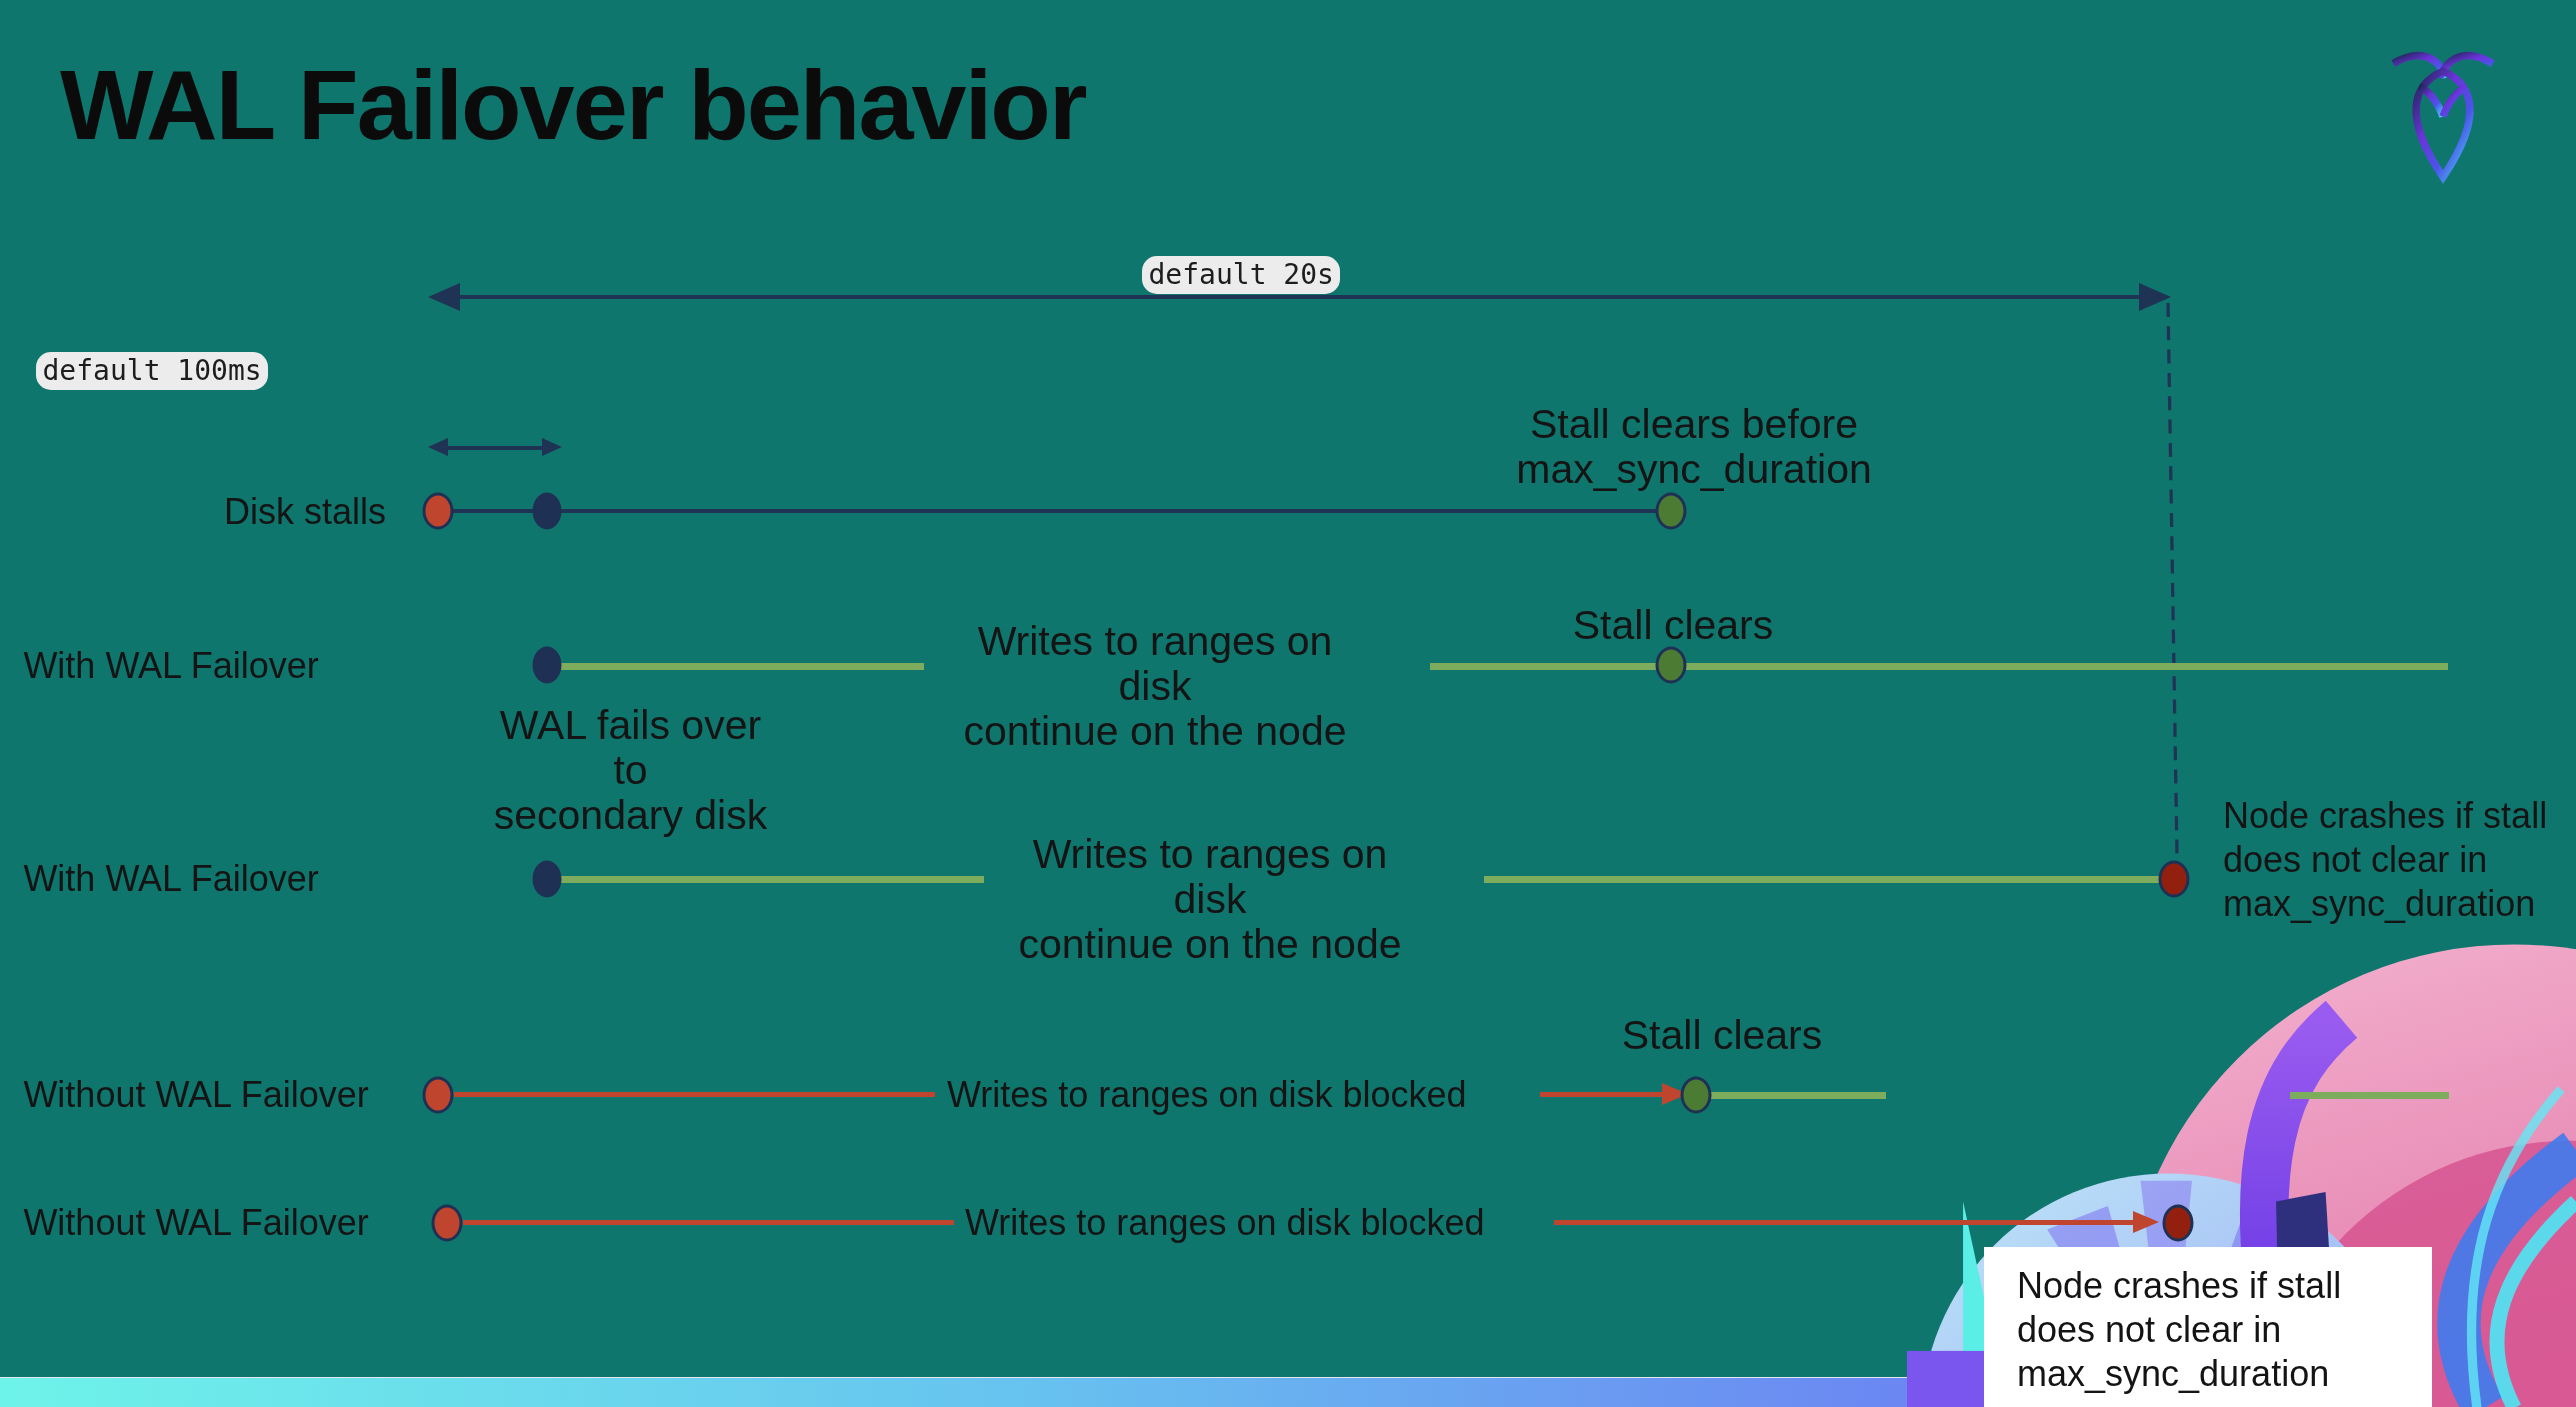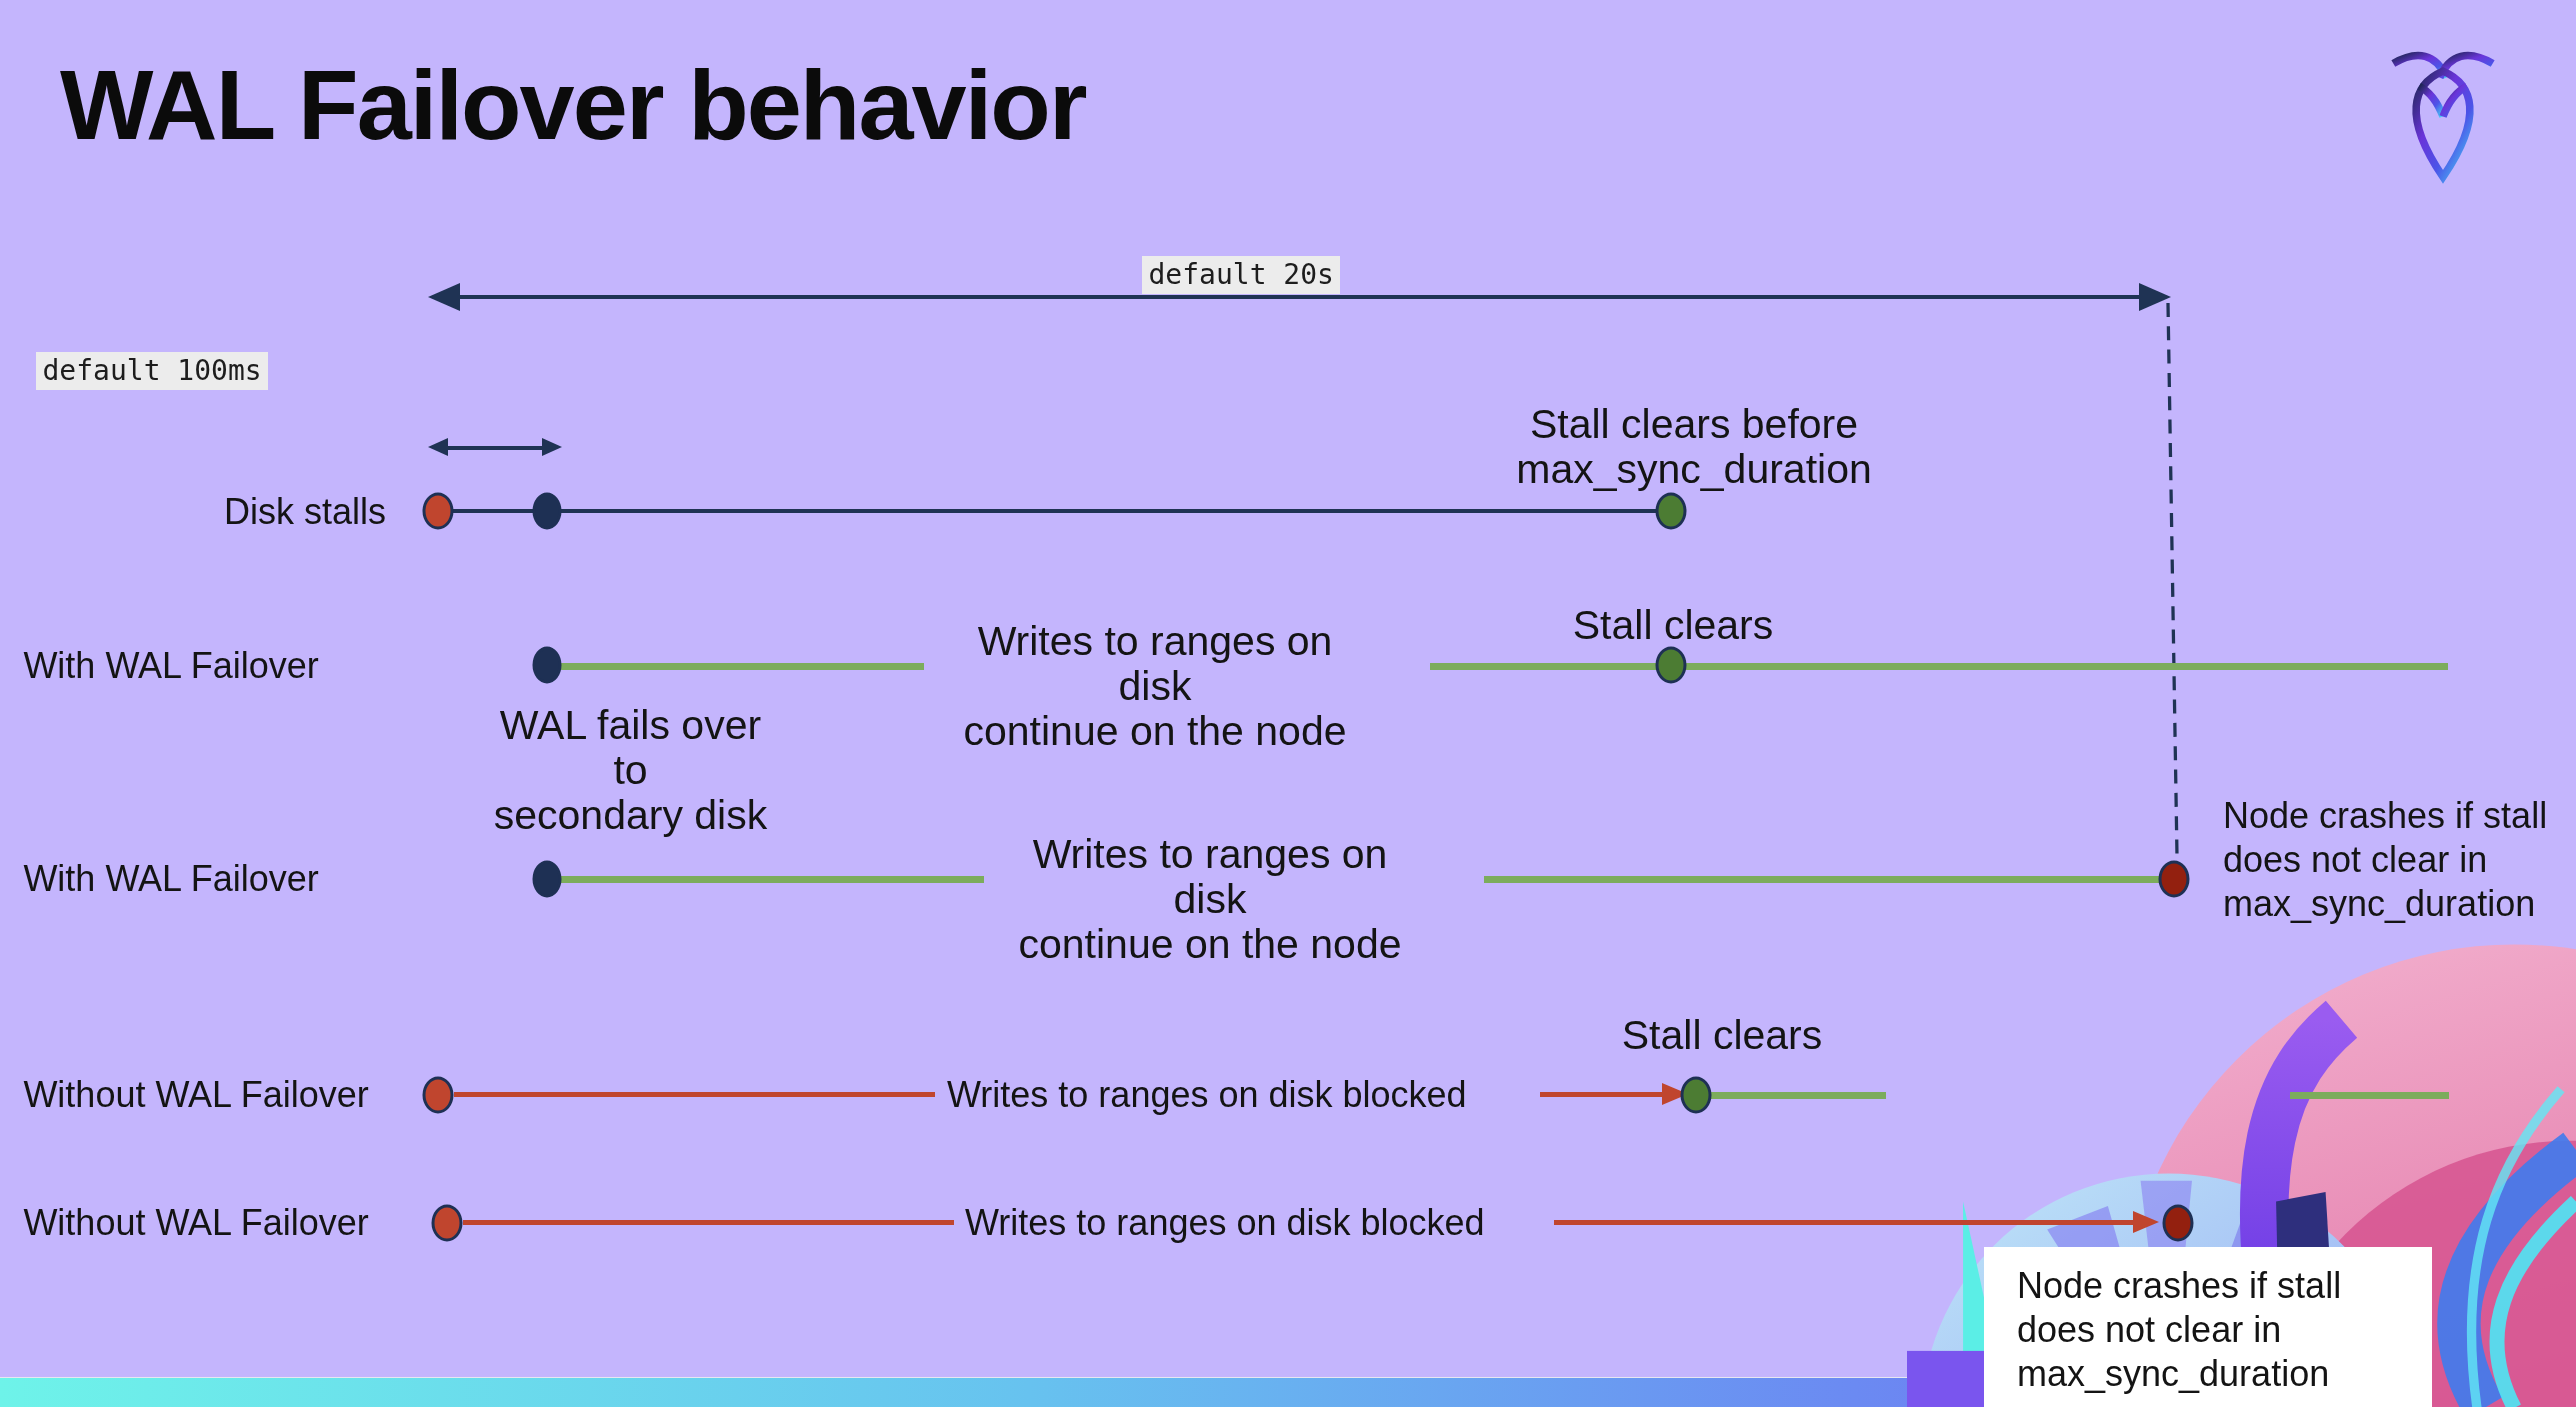--- a/index.html
+++ b/index.html
@@ -1,29 +1,29 @@
 <!DOCTYPE html>
 <html style="font-size:15px"><head>
 <meta charset="utf-8">
 <style>
   html,body{margin:0;padding:0;}
   body{width:2576px;height:1408px;overflow:hidden;background:#ffffff;
        font-family:"Liberation Sans", sans-serif;color:#141414;}
-  #canvas{position:relative;width:2576px;height:1408px;background:#c4b5fd;}
+  #canvas{position:relative;width:2576px;height:1408px;background:#0f766e;}
 
   .abs{position:absolute;}
 
   
   .page-title{left:60px;top:49px;font-size:99px;font-weight:800;letter-spacing:-1.9px;
               color:#0b0b0b;line-height:112px;white-space:nowrap;}
 
   
   .mono-chip{font-family:"DejaVu Sans Mono","Liberation Mono",monospace;font-size:28px;
              line-height:36px;background:#ececec;color:#1d1d1d;padding:0.9px 6.5px;
-             display:inline-block;white-space:nowrap;z-index:4;}
+             display:inline-block;white-space:nowrap;z-index:4;border-radius:15px;}
 
   
   .lbl{font-size:36px;line-height:41px;white-space:nowrap;z-index:4;}
   .note{font-size:41px;line-height:45px;text-align:center;white-space:pre-wrap;z-index:4;}
   .note-left{font-size:36px;line-height:44px;text-align:left;white-space:pre-wrap;z-index:4;}
 
   
   .hline{height:3.7px;background:#1f3354;z-index:3;}
   .gline{height:6.5px;background:#7cac5c;z-index:3;}
   .rline{height:4.7px;background:#c0452e;z-index:3;}

